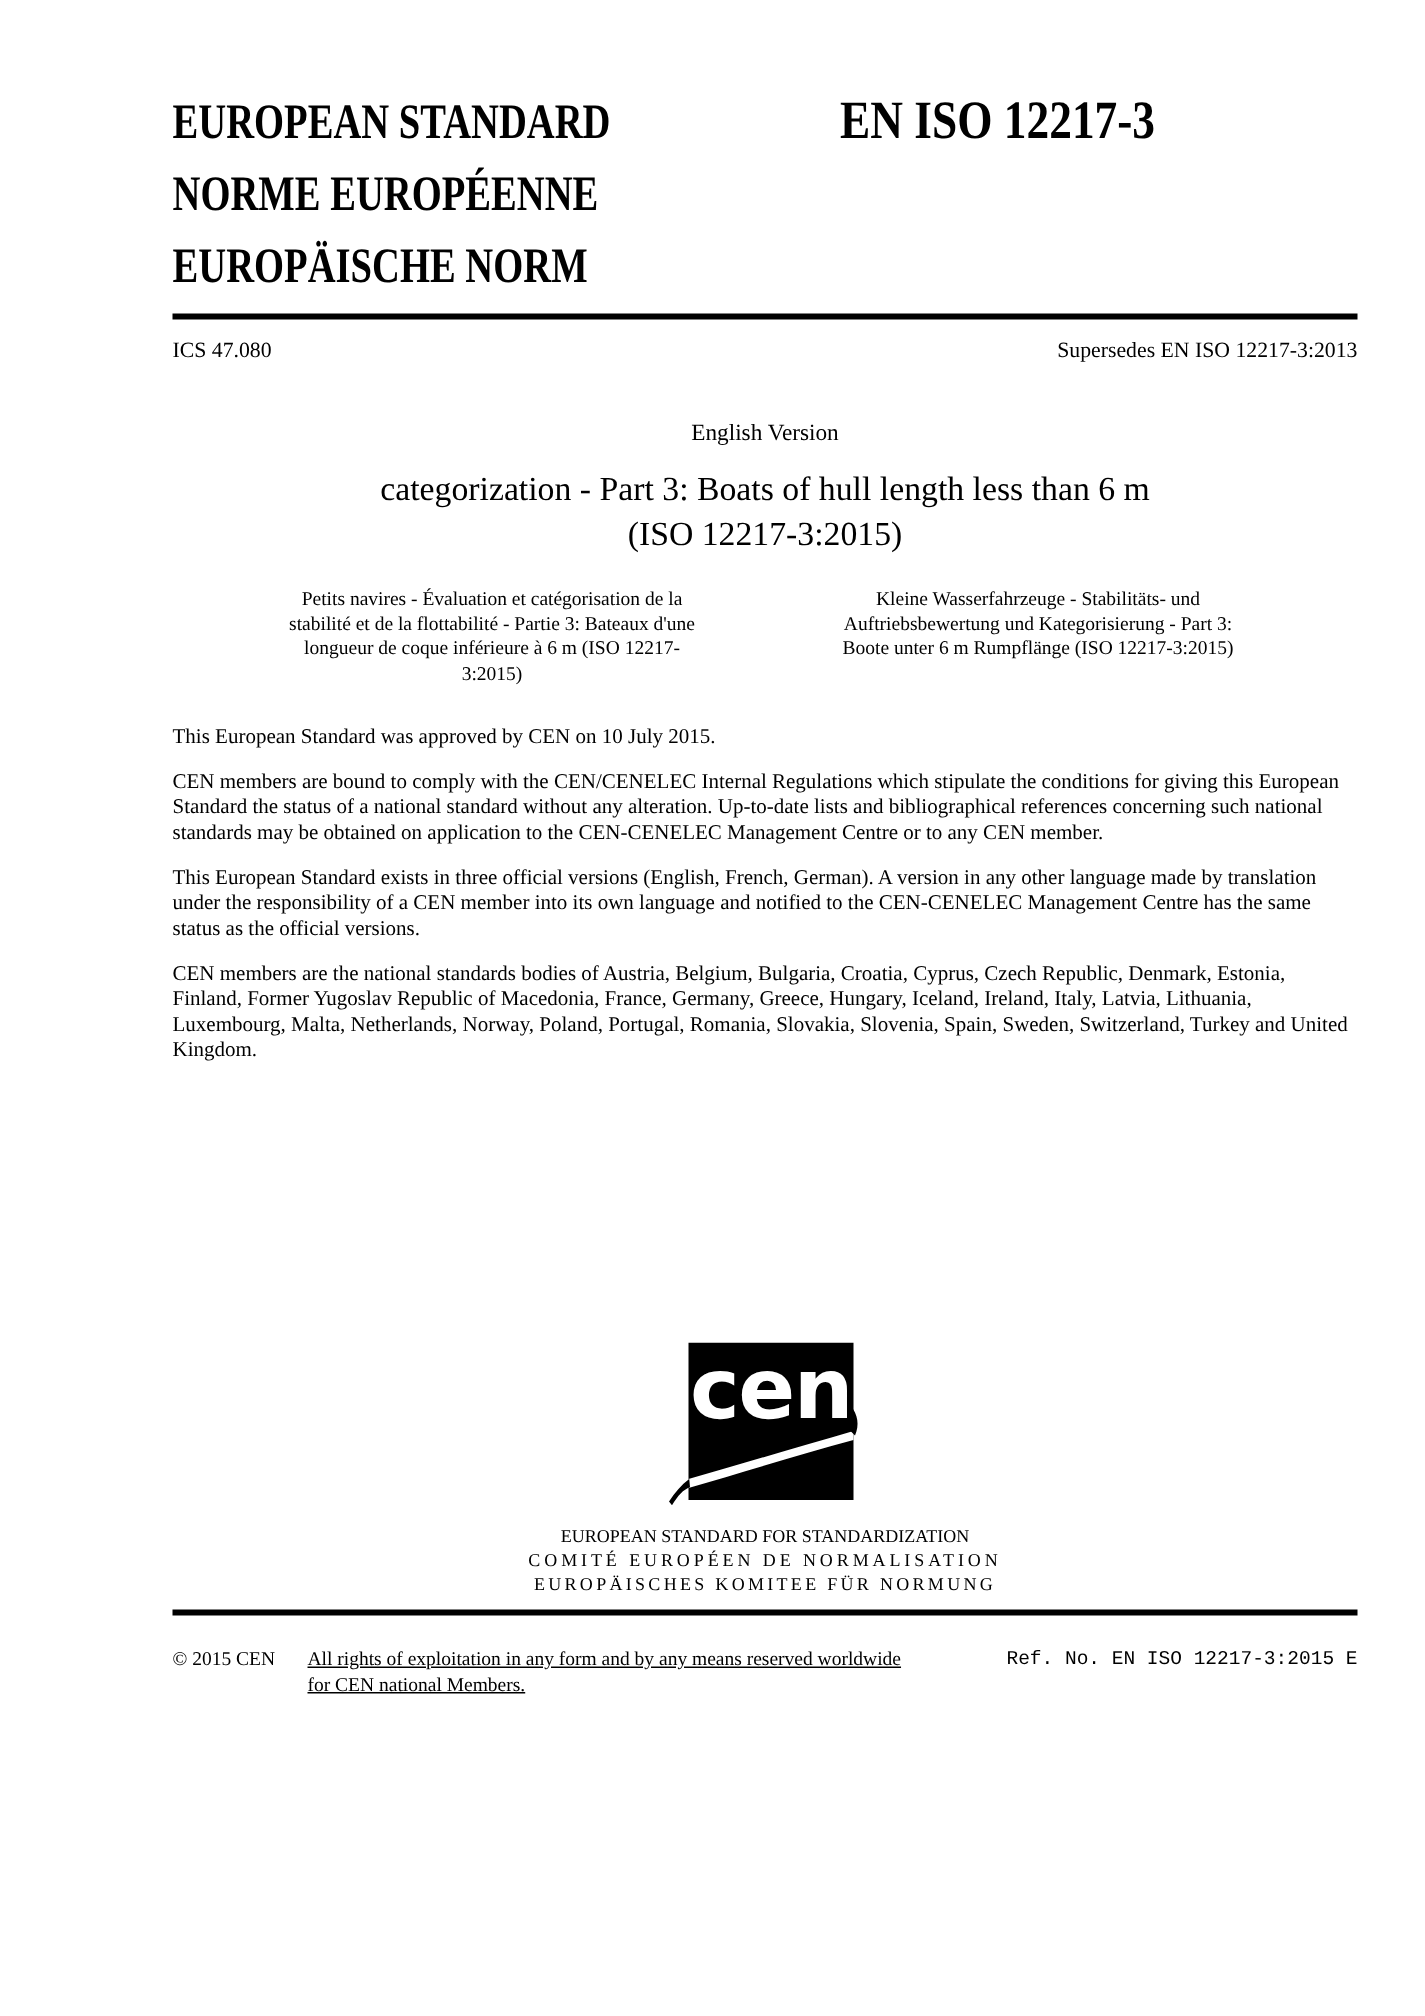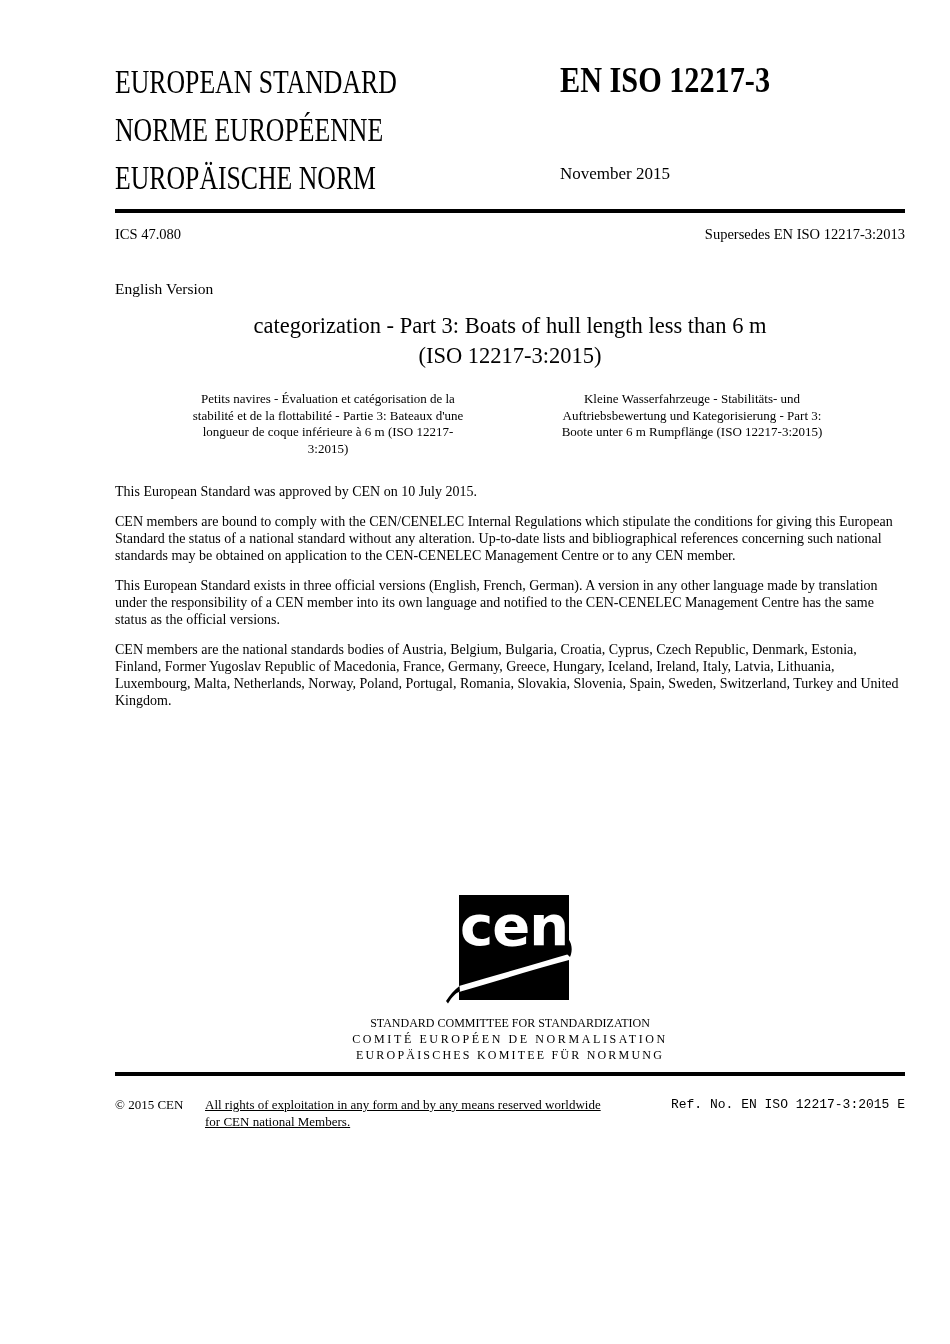--- a/index.html
+++ b/index.html
@@ -8,35 +8,35 @@
     width: 950px; height: 1344px;
     font-family: "Liberation Serif", serif;
     color: #000000;
     overflow: hidden;
   }
   .page { width: 950px; height: 1344px; background: #ffffff; }
   .content { padding: 58px 45px 0 115px; width: 950px; }
 
   
   .masthead { display: flex; align-items: flex-start; }
-  .masthead-left { flex: 1 1 auto; }
+  .masthead-left { flex: 1 1 auto; font-weight: bold; }
   .mast-title {
     font-size: 33px; line-height: 48px; letter-spacing: 0;
     white-space: nowrap;
   }
   .cond { display: inline-block; transform: scaleX(0.78); transform-origin: 0 50%; white-space: nowrap; }
   .cond-b { display: inline-block; transform: scaleX(0.84); transform-origin: 0 50%; white-space: nowrap; }
   .masthead-right { width: 345px; flex: 0 0 345px; padding-top: 2px; }
   .std-number { font-size: 36px; font-weight: bold; line-height: 40px; }
   .std-date { font-size: 17px; margin-top: 64px; }
 
   .rule { height: 4px; background: #000; margin-top: 7px; }
   .ics-row { display: flex; justify-content: space-between; font-size: 14.5px; margin-top: 13px; line-height: 17px; }
 
-  .version { text-align: left; font-size: 15.5px; margin-top: 36px; line-height: 19px; }
+  .version { text-align: center; font-size: 15.5px; margin-top: 36px; line-height: 19px; }
 
   .doc-title { margin-top: 13px; text-align: center; font-weight: normal; }
   .doc-title div { font-size: 22.5px; line-height: 29.5px; }
 
   .translations { display: flex; justify-content: center; margin-top: 21px; }
   .trans { width: 364px; text-align: center; font-size: 13px; line-height: 16.5px; }
 
   .body-para { font-size: 14px; line-height: 17px; margin-top: 13px; text-align: left; }
   .body-para.first { margin-top: 26px; }
 
@@ -65,21 +65,20 @@
   <div class="content">
 
     <header class="masthead">
       <div class="masthead-left">
         <div class="mast-title"><span class="cond">EUROPEAN STANDARD</span></div>
         <div class="mast-title"><span class="cond">NORME EUROPÉENNE</span></div>
         <div class="mast-title"><span class="cond">EUROPÄISCHE NORM</span></div>
       </div>
       <div class="masthead-right">
         <div class="std-number"><span class="cond-b">EN ISO 12217-3</span></div>
-        <div class="std-date">November 2015</div>
       </div>
     </header>
 
     <div class="rule"></div>
 
     <div class="ics-row">
       <span>ICS 47.080</span>
       <span>Supersedes EN ISO 12217-3:2013</span>
     </div>
 
@@ -111,21 +110,21 @@
 
     <div class="logo-block">
       <svg class="logo-svg" viewBox="0 0 130 115" aria-hidden="true">
         <rect x="14" y="0" width="110" height="105" fill="#000000"></rect>
         <text x="69" y="50" text-anchor="middle" fill="#ffffff" font-family="DejaVu Sans, sans-serif" font-size="56" font-weight="bold" letter-spacing="-1">cen</text>
         <path d="M 14 91 C 52 80, 90 69, 124 59 L 124 65 C 90 74, 52 86, 14 97 Z" fill="#ffffff"></path>
         <path d="M 14.5 91 C 9 95, 5 100, 1 106 L 3 108.5 C 7 102, 10.5 98, 15 96.5 Z" fill="#000000"></path>
         <path d="M 122 42 C 127 48, 128 55, 125 62 L 122 59 C 124 53, 124 47, 122 42 Z" fill="#000000"></path>
       </svg>
       <div class="logo-captions">
-        <div>STANDARD COMMITTEE FOR STANDARDIZATION</div>
+        <div>EUROPEAN STANDARD FOR STANDARDIZATION</div>
         <div class="cap-spaced-1">COMITÉ EUROPÉEN DE NORMALISATION</div>
         <div class="cap-spaced-2">EUROPÄISCHES KOMITEE FÜR NORMUNG</div>
       </div>
     </div>
 
 
     <div class="rule rule-bottom"></div>
 
     <div class="footer-row">
       <span class="footer-copy">© 2015 CEN</span>

